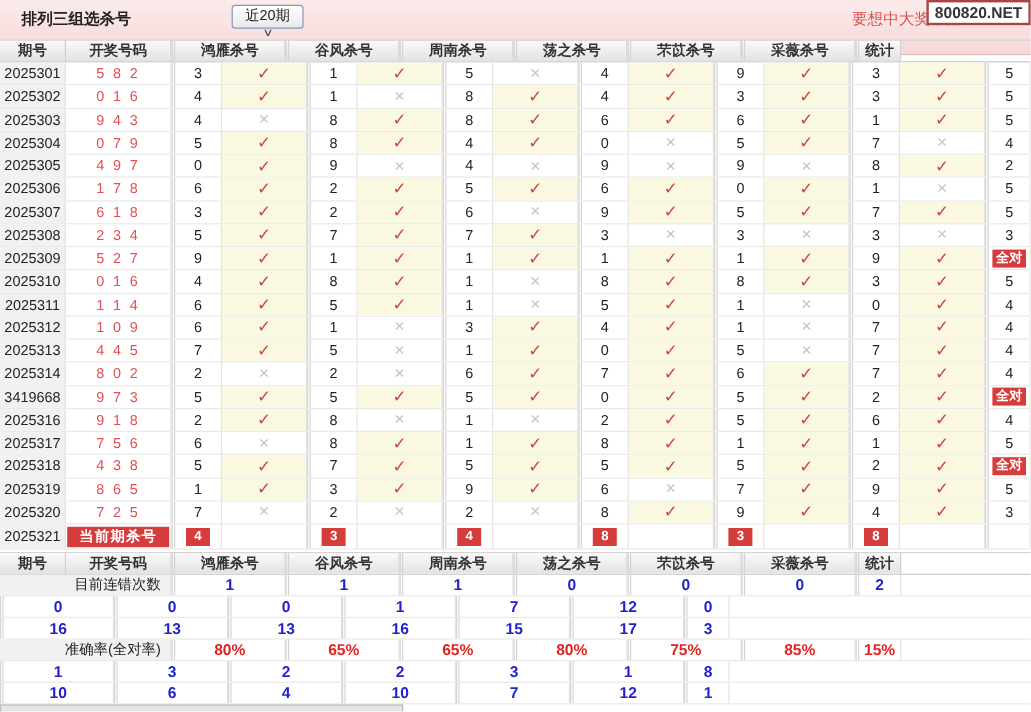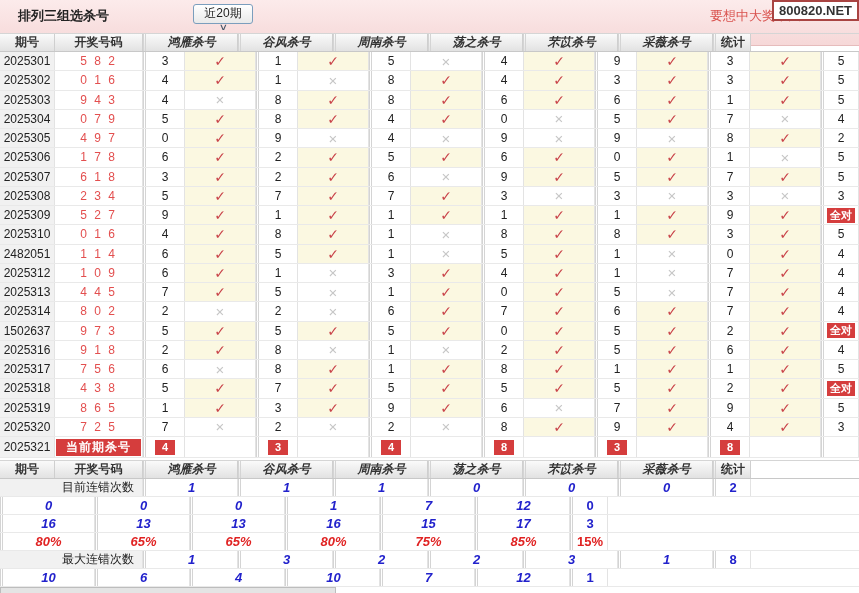--- a/index.html
+++ b/index.html
@@ -23,21 +23,21 @@
   
   .tbl { position:absolute; left:0; width:859px;border-radius:10px; }
   .row { display:flex; width:859px; border-bottom:1px solid #e9e9e9; }
   .cell { display:flex; align-items:center; justify-content:center;
     border-right:1px solid #e3e3e3; overflow:hidden; }
   .th .cell { background: linear-gradient(#fafafa,#e2e2e2); font-weight:bold; color:#333;
     border-right:1px solid #cfcfcf; }
   .th { border-top:1px solid #d5d5d5; border-bottom:1px solid #c8c8c8; height:19px; }
   .w-period { width:55px; }
   .w-draw   { width:88px; }
-  .w-group  { width:95px;font-style:italic; }
+  .w-group  { width:95px; }
   .w-num    { width:42px; }
   .w-mark   { width:71px; }
   .w-stat   { width:38px; }
   .grp { border-left:3px double #d4d4d4; }
   
   .main { top:33px; }
   .main .row.body { height:19.25px; }
   .c-period { background:#f1f1f1; color:#222; }
   .c-draw { color:#e34f4f; letter-spacing:2px; }
   .hit  { background:#fbf8e1; }
@@ -372,21 +372,21 @@
         <div class="cell w-mark hit">
           <span class="ck">✓</span>
         </div>
         <div class="cell w-num grp">3</div>
         <div class="cell w-mark hit">
           <span class="ck">✓</span>
         </div>
         <div class="cell w-stat grp">5</div>
       </div>
       <div class="row body">
-        <div class="cell w-period c-period">2482051</div>
+        <div class="cell w-period c-period">2025311</div>
         <div class="cell w-draw c-draw">1 1 4</div>
         <div class="cell w-num grp">6</div>
         <div class="cell w-mark hit">
           <span class="ck">✓</span>
         </div>
         <div class="cell w-num grp">5</div>
         <div class="cell w-mark hit">
           <span class="ck">✓</span>
         </div>
         <div class="cell w-num grp">1</div>
@@ -488,21 +488,21 @@
         <div class="cell w-mark hit">
           <span class="ck">✓</span>
         </div>
         <div class="cell w-num grp">7</div>
         <div class="cell w-mark hit">
           <span class="ck">✓</span>
         </div>
         <div class="cell w-stat grp">4</div>
       </div>
       <div class="row body">
-        <div class="cell w-period c-period">1502637</div>
+        <div class="cell w-period c-period">3419668</div>
         <div class="cell w-draw c-draw">9 7 3</div>
         <div class="cell w-num grp">5</div>
         <div class="cell w-mark hit">
           <span class="ck">✓</span>
         </div>
         <div class="cell w-num grp">5</div>
         <div class="cell w-mark hit">
           <span class="ck">✓</span>
         </div>
         <div class="cell w-num grp">5</div>
@@ -741,30 +741,30 @@
       <div class="row srow blue">
         <div class="cell w-group grp s-val">16</div>
         <div class="cell w-group grp s-val">13</div>
         <div class="cell w-group grp s-val">13</div>
         <div class="cell w-group grp s-val">16</div>
         <div class="cell w-group grp s-val">15</div>
         <div class="cell w-group grp s-val">17</div>
         <div class="cell w-stat grp s-val">3</div>
       </div>
       <div class="row srow red">
+        <div class="cell s-label">准确率(全对率)</div>
         <div class="cell w-group grp s-val">80%</div>
         <div class="cell w-group grp s-val">65%</div>
         <div class="cell w-group grp s-val">65%</div>
         <div class="cell w-group grp s-val">80%</div>
         <div class="cell w-group grp s-val">75%</div>
         <div class="cell w-group grp s-val">85%</div>
         <div class="cell w-stat grp s-val">15%</div>
       </div>
       <div class="row srow blue">
-        <div class="cell s-label">最大连错次数</div>
         <div class="cell w-group grp s-val">1</div>
         <div class="cell w-group grp s-val">3</div>
         <div class="cell w-group grp s-val">2</div>
         <div class="cell w-group grp s-val">2</div>
         <div class="cell w-group grp s-val">3</div>
         <div class="cell w-group grp s-val">1</div>
         <div class="cell w-stat grp s-val">8</div>
       </div>
       <div class="row srow blue">
         <div class="cell w-group grp s-val">10</div>

